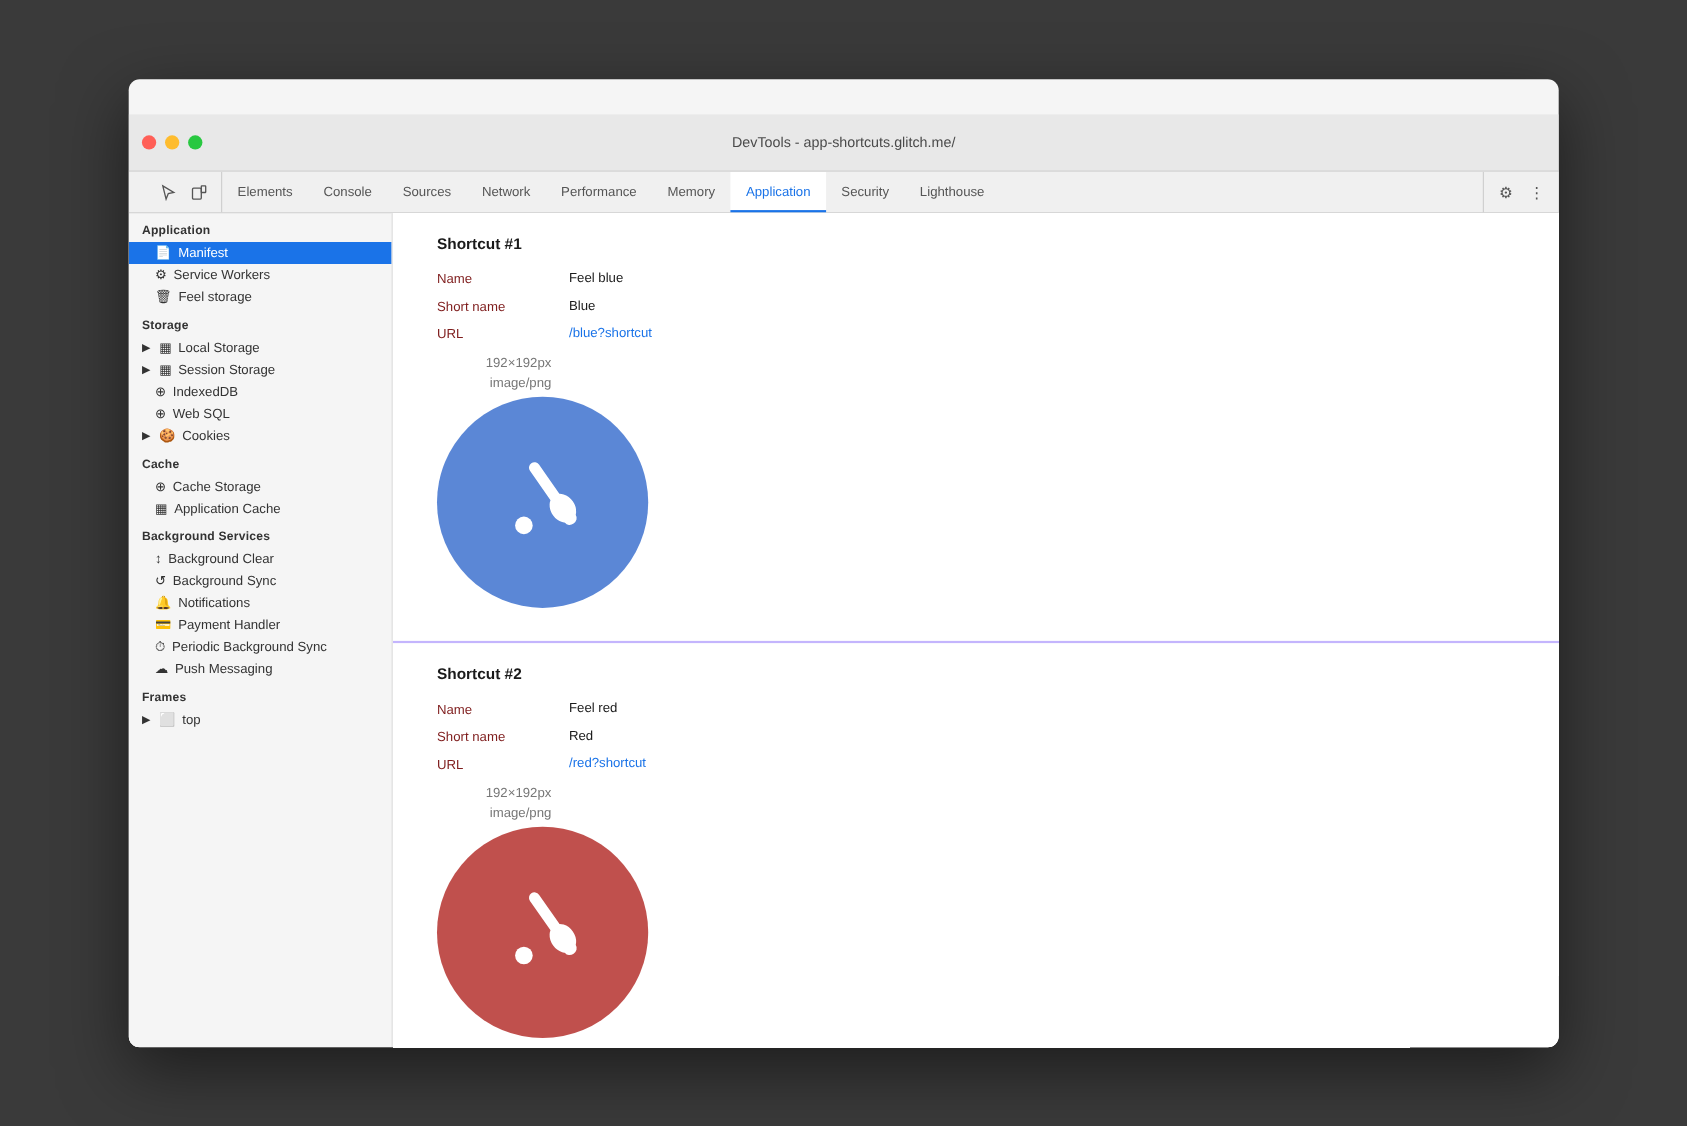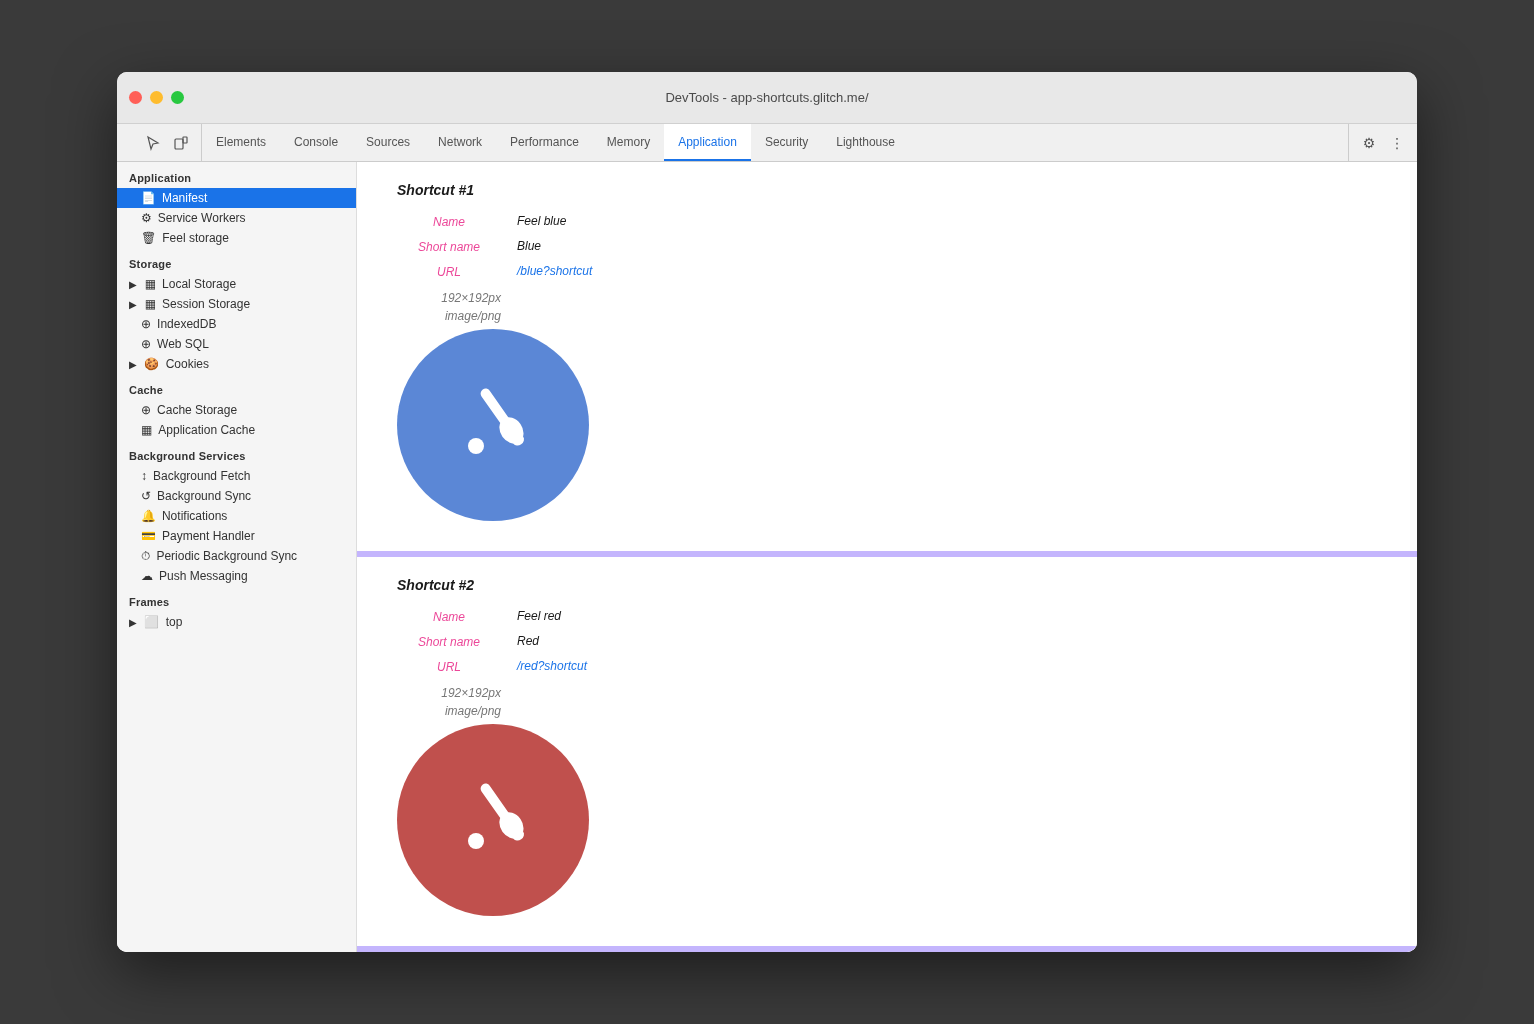--- a/index.html
+++ b/index.html
@@ -24,20 +24,21 @@
     
     .title-bar {
       background: #e8e8e8;
       height: 52px;
       display: flex;
       align-items: center;
       padding: 0 12px;
       border-bottom: 1px solid #d0d0d0;
       position: relative;
       flex-shrink: 0;
+      margin-top: 32px;
     }
     .traffic-lights {
       display: flex;
       gap: 8px;
     }
     .traffic-light {
       width: 13px;
       height: 13px;
       border-radius: 50%;
     }
@@ -163,39 +164,38 @@
       flex: 1;
       overflow-y: auto;
       background: #fff;
       padding: 0;
     }
     .content-inner {
       padding: 0;
     }
     .shortcut-section {
       padding: 20px 40px 20px 40px;
-      border-bottom: 6px solid #c4b5fd;
-      font-style: italic;
+      border-bottom: 2px solid #c4b5fd;
     }
     .shortcut-title {
       font-size: 14px;
       font-weight: 600;
       color: #1a1a1a;
       margin-bottom: 16px;
     }
     .field-row {
       display: flex;
       align-items: flex-start;
       margin-bottom: 10px;
     }
     .field-label {
       width: 120px;
-      text-align: center;
-      font-size: 12px;
-      color: #ec4899;
+      text-align: left;
+      font-size: 12px;
+      color: #7f1d1d;
       padding-right: 16px;
       padding-top: 1px;
       flex-shrink: 0;
     }
     .field-value {
       font-size: 12px;
       color: #1a1a1a;
     }
     .field-value.link {
       color: #1a73e8;
@@ -343,21 +343,21 @@
           <span>Cache Storage</span>
         </div>
         <div class="sidebar-item">
           <span class="icon">▦</span>
           <span>Application Cache</span>
         </div>
 
         <div class="sidebar-section-title">Background Services</div>
         <div class="sidebar-item">
           <span class="icon">↕</span>
-          <span>Background Fetch</span>
+          <span>Background Clear</span>
         </div>
         <div class="sidebar-item">
           <span class="icon">↺</span>
           <span>Background Sync</span>
         </div>
         <div class="sidebar-item">
           <span class="icon">🔔</span>
           <span>Notifications</span>
         </div>
         <div class="sidebar-item">

